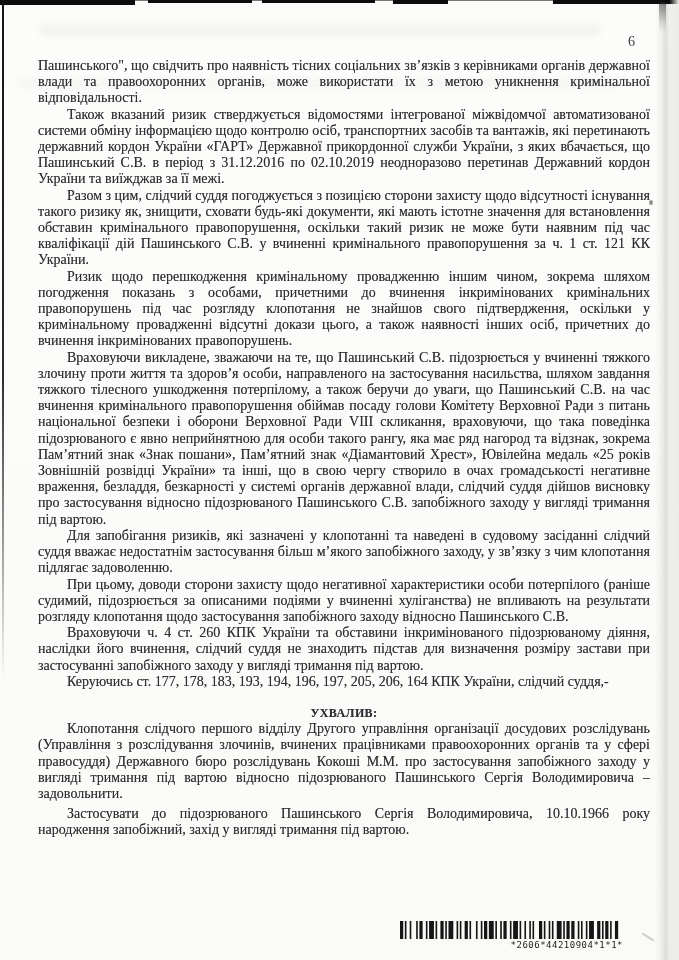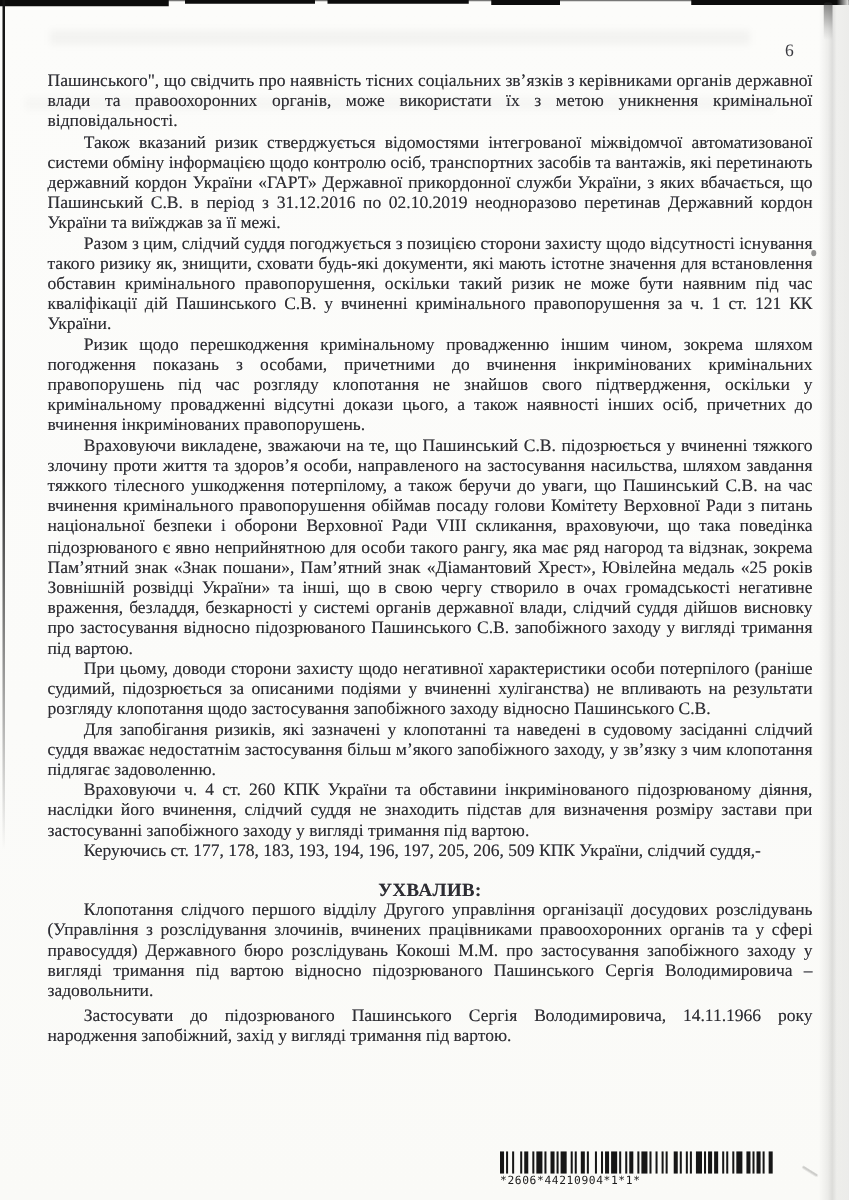--- a/index.html
+++ b/index.html
@@ -43,27 +43,27 @@
     position:absolute;left:38px;top:58px;width:612px;
     font-size:14px;line-height:16.2px;
     text-align:justify;
     color:#2e2e34;
     text-shadow:0 0 .5px rgba(46,46,52,.55);
   }
   .para{margin:0;text-indent:29px;}
   .para.first{text-indent:0;}
   .heading{
     margin:15px 0 0 0;
-    font-size:15px;font-weight:bold;
+    font-size:12px;font-weight:bold;
     text-align:center;text-indent:0;
     letter-spacing:.4px;
   }
   .para.res2{margin-top:4px;}
   
-  .barcode{position:absolute;left:400px;top:921px;width:223px;text-align:left;}
+  .barcode{position:absolute;left:400px;top:921px;width:223px;text-align:right;}
   .barcode svg{display:block;width:223px;height:18px;}
   .barcode-text{
     font-family:"DejaVu Sans Mono", monospace;
     font-size:9px;line-height:10px;color:#1c1c1c;margin-top:1px;letter-spacing:.5px;
   }
 </style>
 </head>
 <body>
 
 <div class="scan">
@@ -83,29 +83,29 @@
   <div class="br-mark"></div>
 
   <div class="page-number">6</div>
 
   <div class="textblock">
     <p class="para first">Пашинського", що свідчить про наявність тісних соціальних зв’язків з керівниками органів державної влади та правоохоронних органів, може використати їх з метою уникнення кримінальної відповідальності.</p>
     <p class="para">Також вказаний ризик стверджується відомостями інтегрованої міжвідомчої автоматизованої системи обміну інформацією щодо контролю осіб, транспортних засобів та вантажів, які перетинають державний кордон України «ГАРТ» Державної прикордонної служби України, з яких вбачається, що Пашинський С.В. в період з 31.12.2016 по 02.10.2019 неодноразово перетинав Державний кордон України та виїжджав за її межі.</p>
     <p class="para">Разом з цим, слідчий суддя погоджується з позицією сторони захисту щодо відсутності існування такого ризику як, знищити, сховати будь-які документи, які мають істотне значення для встановлення обставин кримінального правопорушення, оскільки такий ризик не може бути наявним під час кваліфікації дій Пашинського С.В. у вчиненні кримінального правопорушення за ч. 1 ст. 121 КК України.</p>
     <p class="para">Ризик щодо перешкодження кримінальному провадженню іншим чином, зокрема шляхом погодження показань з особами, причетними до вчинення інкримінованих кримінальних правопорушень під час розгляду клопотання не знайшов свого підтвердження, оскільки у кримінальному провадженні відсутні докази цього, а також наявності інших осіб, причетних до вчинення інкримінованих правопорушень.</p>
     <p class="para">Враховуючи викладене, зважаючи на те, що Пашинський С.В. підозрюється у вчиненні тяжкого злочину проти життя та здоров’я особи, направленого на застосування насильства, шляхом завдання тяжкого тілесного ушкодження потерпілому, а також беручи до уваги, що Пашинський С.В. на час вчинення кримінального правопорушення обіймав посаду голови Комітету Верховної Ради з питань національної безпеки і оборони Верховної Ради VIII скликання, враховуючи, що така поведінка підозрюваного є явно неприйнятною для особи такого рангу, яка має ряд нагород та відзнак, зокрема Пам’ятний знак «Знак пошани», Пам’ятний знак «Діамантовий Хрест», Ювілейна медаль «25 років Зовнішній розвідці України» та інші, що в свою чергу створило в очах громадськості негативне враження, безладдя, безкарності у системі органів державної влади, слідчий суддя дійшов висновку про застосування відносно підозрюваного Пашинського С.В. запобіжного заходу у вигляді тримання під вартою.</p>
+    <p class="para">Для запобігання ризиків, які зазначені у клопотанні та наведені в судовому засіданні слідчий суддя вважає недостатнім застосування більш м’якого запобіжного заходу, у зв’язку з чим клопотання підлягає задоволенню.</p>
     <p class="para">При цьому, доводи сторони захисту щодо негативної характеристики особи потерпілого (раніше судимий, підозрюється за описаними подіями у вчиненні хуліганства) не впливають на результати розгляду клопотання щодо застосування запобіжного заходу відносно Пашинського С.В.</p>
-    <p class="para">Для запобігання ризиків, які зазначені у клопотанні та наведені в судовому засіданні слідчий суддя вважає недостатнім застосування більш м’якого запобіжного заходу, у зв’язку з чим клопотання підлягає задоволенню.</p>
     <p class="para">Враховуючи ч. 4 ст. 260 КПК України та обставини інкримінованого підозрюваному діяння, наслідки його вчинення, слідчий суддя не знаходить підстав для визначення розміру застави при застосуванні запобіжного заходу у вигляді тримання під вартою.</p>
-    <p class="para">Керуючись ст. 177, 178, 183, 193, 194, 196, 197, 205, 206, 509 КПК України, слідчий суддя,-</p>
+    <p class="para">Керуючись ст. 177, 178, 183, 193, 194, 196, 197, 205, 206, 164 КПК України, слідчий суддя,-</p>
 
     <h2 class="heading">УХВАЛИВ:</h2>
 
     <p class="para">Клопотання слідчого першого відділу Другого управління організації досудових розслідувань (Управління з розслідування злочинів, вчинених працівниками правоохоронних органів та у сфері правосуддя) Державного бюро розслідувань Кокоші М.М. про застосування запобіжного заходу у вигляді тримання під вартою відносно підозрюваного Пашинського Сергія Володимировича – задовольнити.</p>
-    <p class="para res2">Застосувати до підозрюваного Пашинського Сергія Володимировича, 14.11.1966 року народження запобіжний, захід у вигляді тримання під вартою.</p>
+    <p class="para res2">Застосувати до підозрюваного Пашинського Сергія Володимировича, 10.10.1966 року народження запобіжний, захід у вигляді тримання під вартою.</p>
   </div>
 
   <div class="barcode">
     <svg id="barcode-svg" preserveAspectRatio="none" xmlns="http://www.w3.org/2000/svg" viewBox="0 0 138 21">
         <rect x="0" y="0" width="2" height="21" fill="#161616"></rect>
         <rect x="3" y="0" width="1" height="21" fill="#161616"></rect>
         <rect x="6" y="0" width="1" height="21" fill="#161616"></rect>
         <rect x="10" y="0" width="1" height="21" fill="#161616"></rect>
         <rect x="12" y="0" width="2" height="21" fill="#161616"></rect>
         <rect x="16" y="0" width="1" height="21" fill="#161616"></rect>

